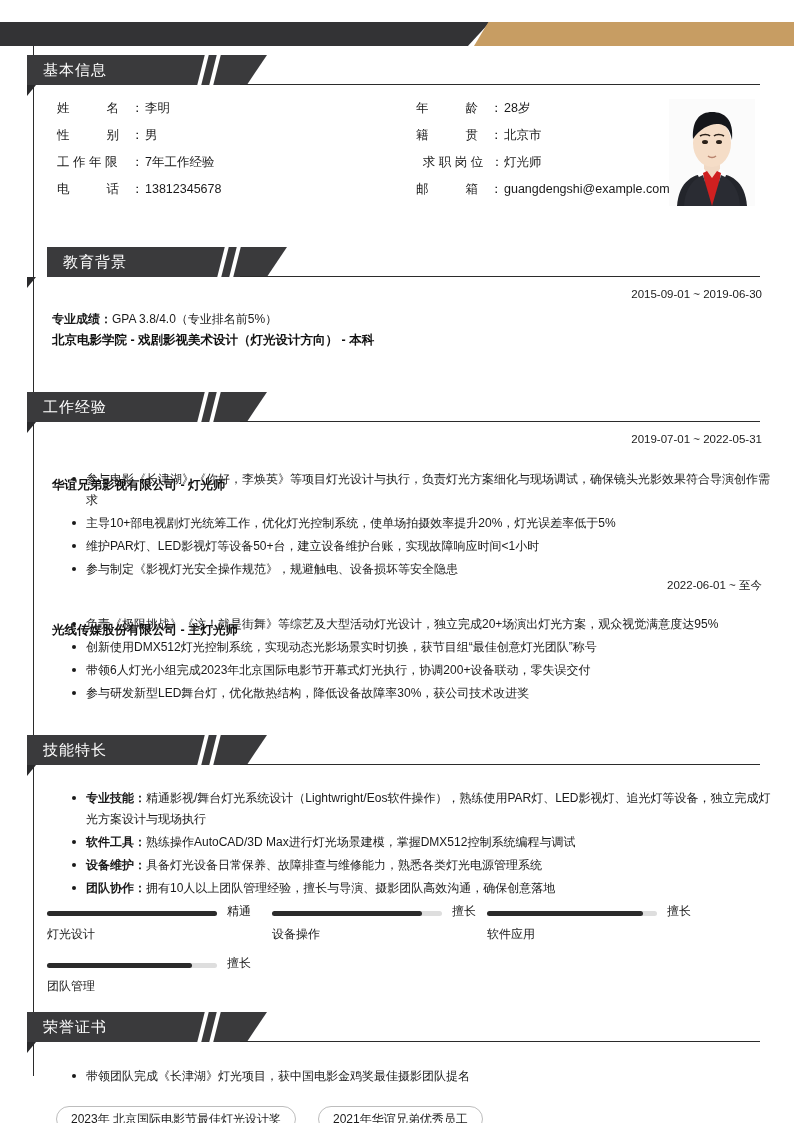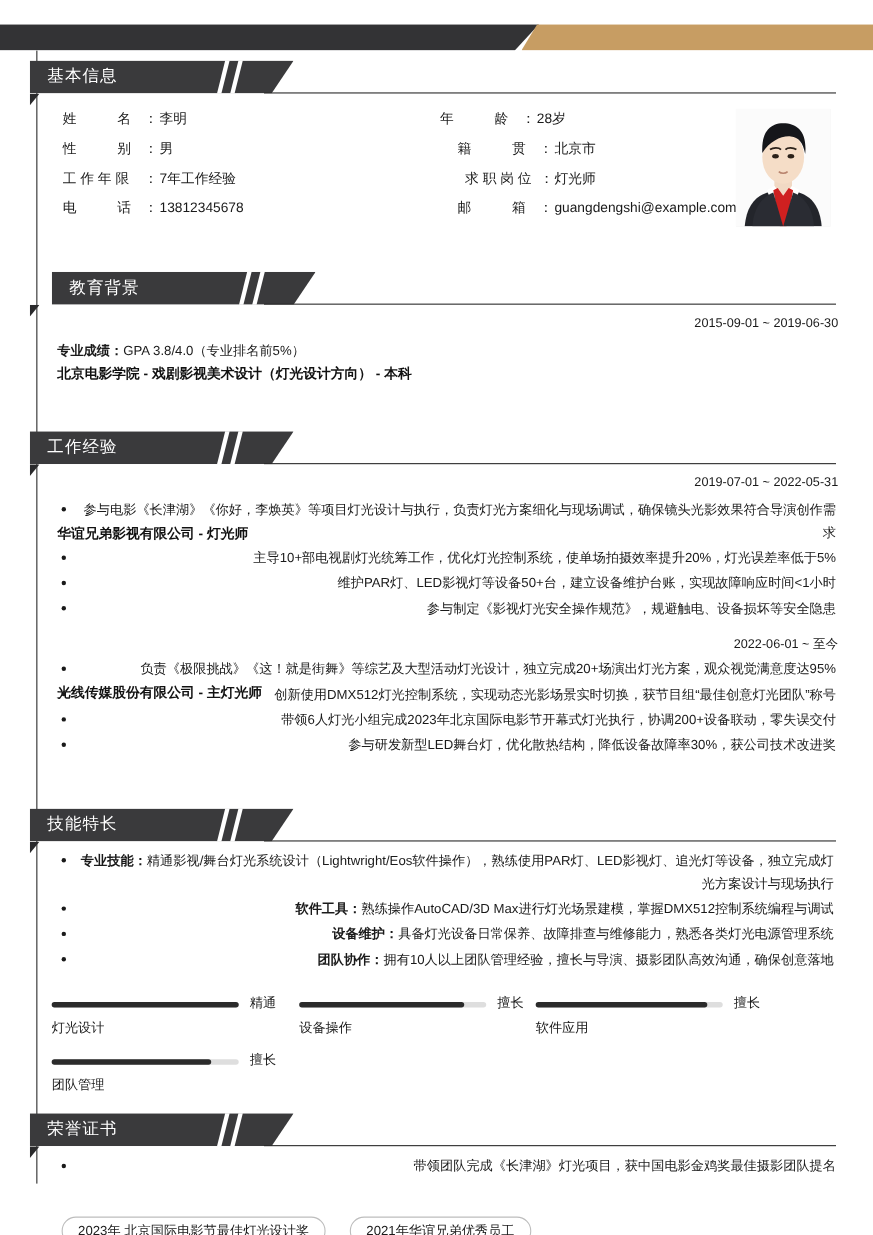--- a/index.html
+++ b/index.html
@@ -167,24 +167,23 @@
     font-size: 12px;
     color: #1a1a1a;
     line-height: 19px;
   }
   .entry-line b { font-weight: bold; }
 
   .bullet-list {
     position: absolute;
     left: 52px;
     width: 708px;
-    margin: 0;
+    margin: 16px;
     padding: 0;
     list-style: none;
-    text-align: right;
   }
   .bullet-list li {
     position: relative;
     padding-left: 18px;
     font-size: 12px;
     line-height: 21px;
     color: #1a1a1a;
     margin-bottom: 2px;
   }
   .bullet-list li:before {
@@ -279,21 +278,21 @@
   <div class="info-row" style="left:57px; top:127px;">
     <span class="info-label">性　　别</span><span class="info-colon">：</span><span class="info-value">男</span>
   </div>
   <div class="info-row" style="left:57px; top:154px;">
     <span class="info-label" style="letter-spacing:0px;">工 作 年 限</span><span class="info-colon">：</span><span class="info-value">7年工作经验</span>
   </div>
   <div class="info-row" style="left:57px; top:181px;">
     <span class="info-label">电　　话</span><span class="info-colon">：</span><span class="info-value">13812345678</span>
   </div>
 
-  <div class="info-row" style="left:400px; top:100px;">
+  <div class="info-row" style="left:416px; top:100px;">
     <span class="info-label">年　　龄</span><span class="info-colon">：</span><span class="info-value">28岁</span>
   </div>
   <div class="info-row" style="left:416px; top:127px;">
     <span class="info-label">籍　　贯</span><span class="info-colon">：</span><span class="info-value">北京市</span>
   </div>
   <div class="info-row" style="left:416px; top:154px;text-align:center;">
     <span class="info-label" style="letter-spacing:0px;">求 职 岗 位</span><span class="info-colon">：</span><span class="info-value">灯光师</span>
   </div>
   <div class="info-row" style="left:416px; top:181px; width:340px; overflow:hidden;">
     <span class="info-label">邮　　箱</span><span class="info-colon">：</span><span class="info-value">guangdengshi@example.com</span>

